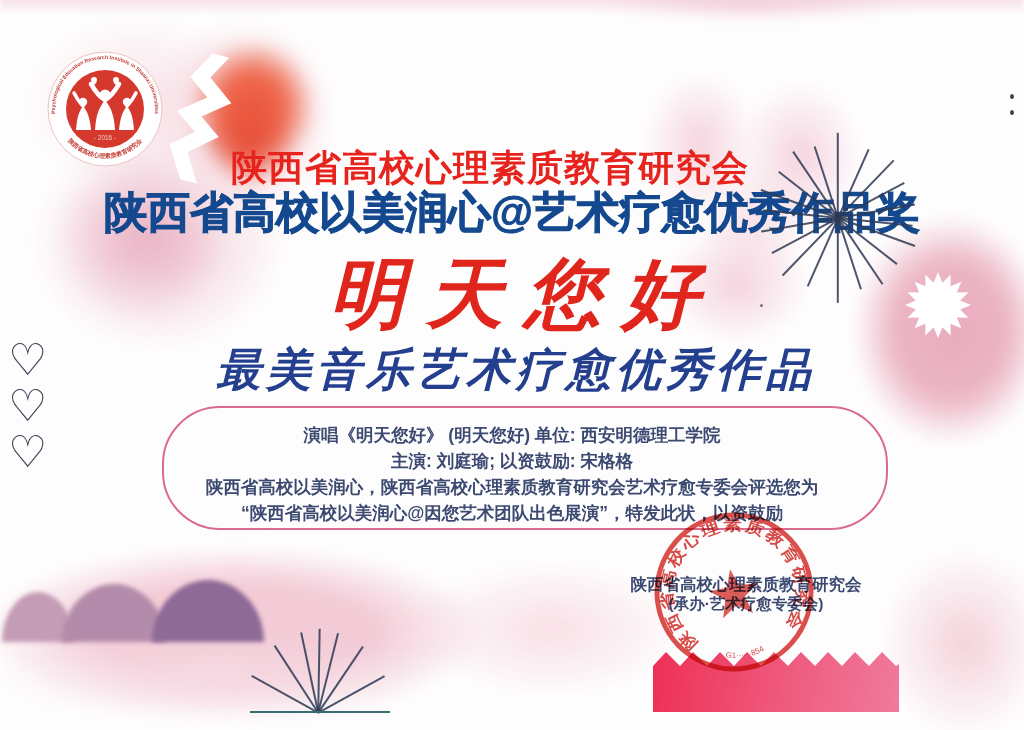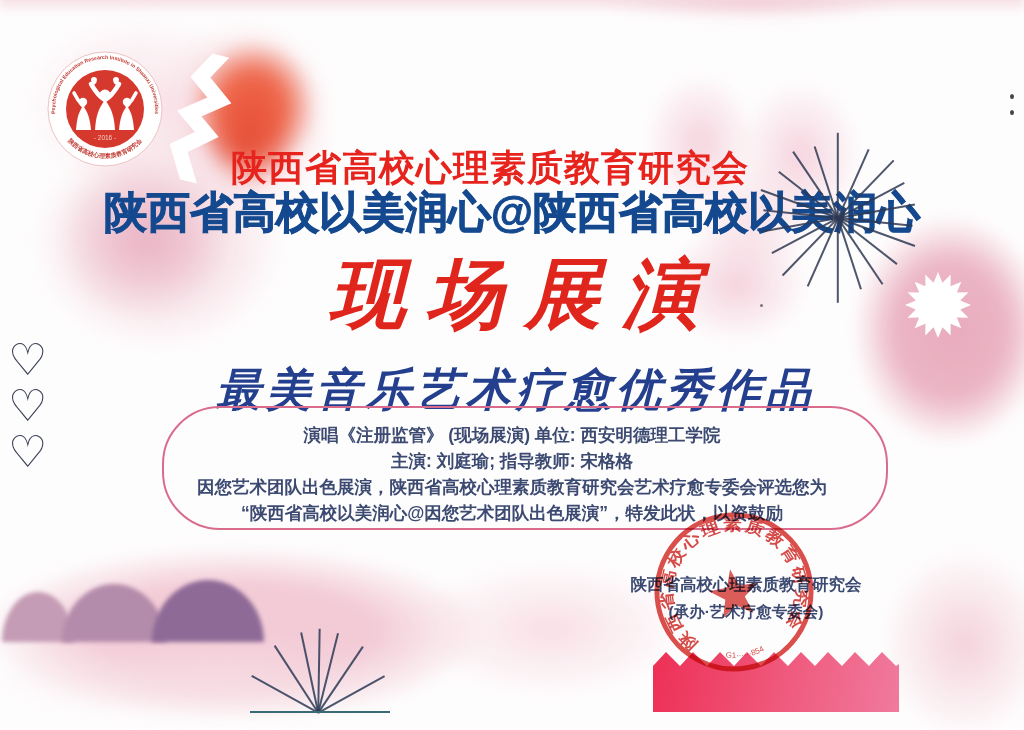--- a/index.html
+++ b/index.html
@@ -70,33 +70,33 @@
   .fan-base{position:absolute;left:250px;top:711px;width:140px;height:2px;background:#3a6a72;z-index:4;}
 
   
   .txt{position:absolute;left:0;right:0;text-align:center;white-space:nowrap;z-index:5;}
   .org-title{top:144px;right:44px;font-size:36px;font-weight:bold;color:#e6231c;letter-spacing:1px;}
   .event-title{top:184px;font-size:43px;font-weight:900;color:#14498f;letter-spacing:0;
      -webkit-text-stroke:1px #14498f;}
   .award-title{top:244px;padding-left:26px;font-size:76px;font-weight:bold;font-style:italic;
      color:#e0251c;letter-spacing:22px;font-family:"DejaVu Serif",serif;}
   .award-subtitle{top:340px;padding-left:8px;font-size:45px;font-weight:bold;font-style:italic;
-     color:#233f8e;letter-spacing:5px;font-family:"DejaVu Serif",serif;margin-top:20px;}
+     color:#233f8e;letter-spacing:5px;font-family:"DejaVu Serif",serif;}
 
   .body-box{position:absolute;left:162px;top:406px;width:722px;height:120px;
      border:2px solid #d96c8c;border-radius:58px;z-index:5;}
   .body-text{position:absolute;left:120px;right:120px;top:422px;text-align:center;z-index:5;
      color:#3c4a72;font-size:17.5px;font-weight:bold;line-height:26px;white-space:nowrap;}
 
   .footer-left{position:absolute;left:204px;top:568px;z-index:5;color:#4b5b92;
      font-size:17.5px;font-weight:bold;line-height:40px;white-space:nowrap;}
   .footer-right{position:absolute;left:560px;top:574px;width:372px;text-align:center;z-index:5;
      color:#3c4a72;font-weight:bold;white-space:nowrap;}
   .fr-org{font-size:16.5px;line-height:20px;}
-  .fr-sub{font-size:15.5px;margin-top:8px;}
+  .fr-sub{font-size:15.5px;}
   .fr-date{font-size:16px;margin-top:7px;}
 
   
   .banner{position:absolute;left:653px;top:650px;width:246px;height:62px;z-index:6;
      background:linear-gradient(100deg,#ee2f55 0%,#ef5b7e 55%,#f07a9d 100%);
      clip-path:polygon(0 100%,0 16px,13px 2px,27px 16px,40px 2px,54px 16px,67px 2px,81px 16px,
        94px 2px,108px 16px,121px 2px,135px 16px,148px 2px,162px 16px,175px 2px,189px 16px,
        202px 2px,216px 16px,229px 2px,243px 16px,246px 14px,246px 100%);}
 
   
@@ -169,29 +169,29 @@
       <circle cx="81" cy="52" r="4.2" fill="#ffffff"></circle>
       <path d="M81 56 C76 62 74 69 73 80 L88 80 C87 69 86 63 81 56 Z" fill="#ffffff"></path>
       <path d="M90 43 Q86 51 81 56" fill="none" stroke="#ffffff" stroke-width="3.6" stroke-linecap="round"></path>
       <path d="M45 30 a3 3 0 0 1 6 0 q0 3 -3 5 q-3 -2 -3 -5" fill="#ffffff"></path>
       <path d="M67 30 a3 3 0 0 1 6 0 q0 3 -3 5 q-3 -2 -3 -5" fill="#ffffff"></path>
     </g>
     <text x="59" y="90" text-anchor="middle" font-size="6.5" fill="#f3cdc4">- 2016 -</text>
   </svg>
 
   <div class="txt org-title">陕西省高校心理素质教育研究会</div>
-  <div class="txt event-title">陕西省高校以美润心@陕西省高校以美润心</div>
-  <div class="txt award-title">现场展演</div>
+  <div class="txt event-title">陕西省高校以美润心@艺术疗愈优秀作品奖</div>
+  <div class="txt award-title">明天您好</div>
   <div class="txt award-subtitle">最美音乐艺术疗愈优秀作品</div>
 
   <div class="body-box"></div>
   <div class="body-text">
-    <div>演唱《注册监管》 (现场展演) 单位: 西安明德理工学院</div>
-    <div>主演: 刘庭瑜; 指导教师: 宋格格</div>
-    <div>因您艺术团队出色展演，陕西省高校心理素质教育研究会艺术疗愈专委会评选您为</div>
+    <div>演唱《明天您好》 (明天您好) 单位: 西安明德理工学院</div>
+    <div>主演: 刘庭瑜; 以资鼓励: 宋格格</div>
+    <div>陕西省高校以美润心，陕西省高校心理素质教育研究会艺术疗愈专委会评选您为</div>
     <div>“陕西省高校以美润心@因您艺术团队出色展演”，特发此状，以资鼓励</div>
   </div>
 
   <div class="footer-right">
     <div class="fr-org">陕西省高校心理素质教育研究会</div>
     <div class="fr-sub">(承办·艺术疗愈专委会)</div>
   </div>
 
   <div class="rays">
     <div class="ray"></div>

